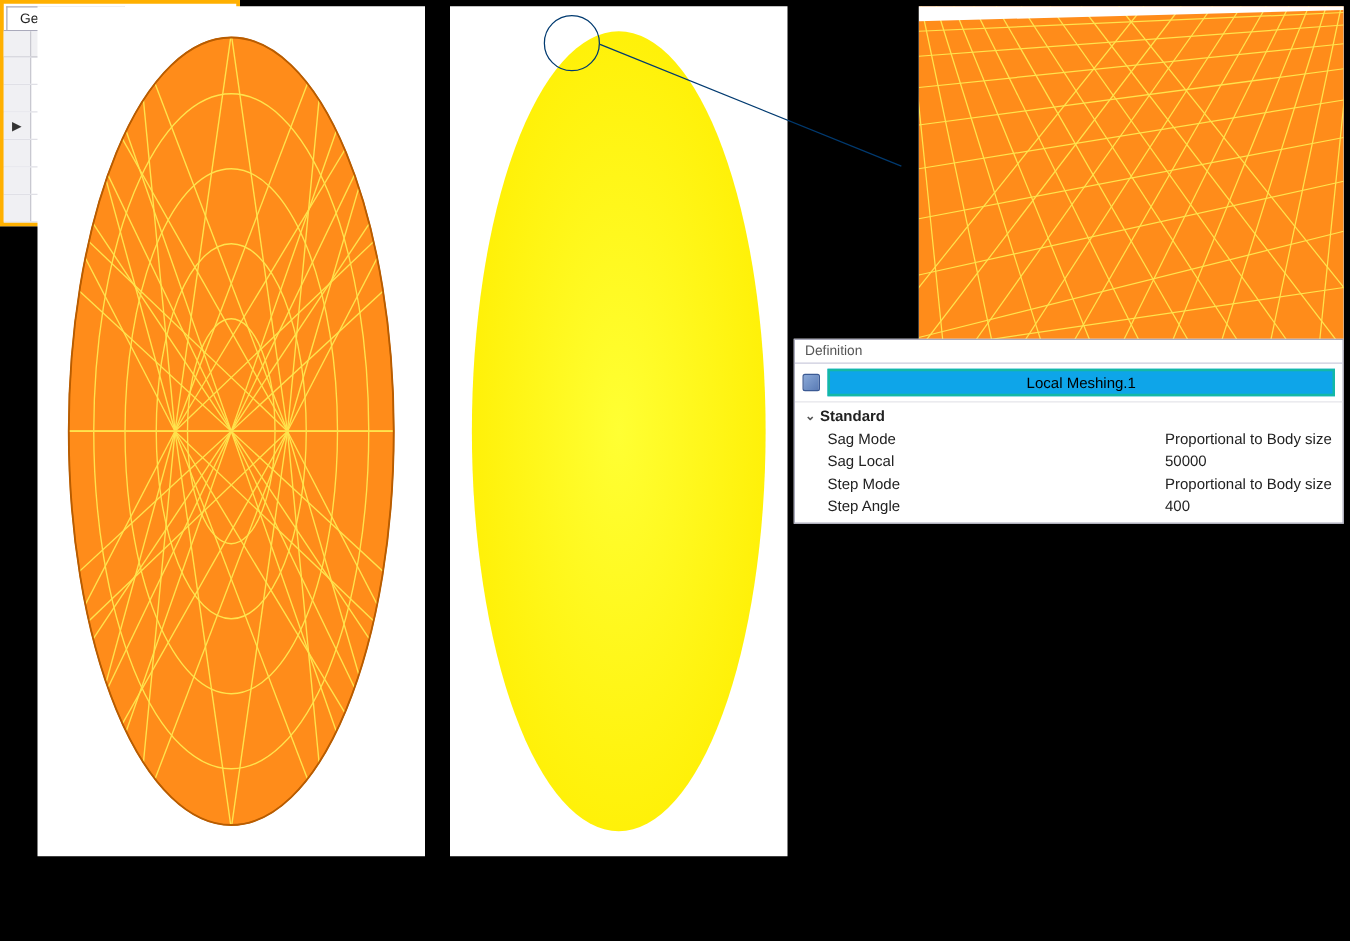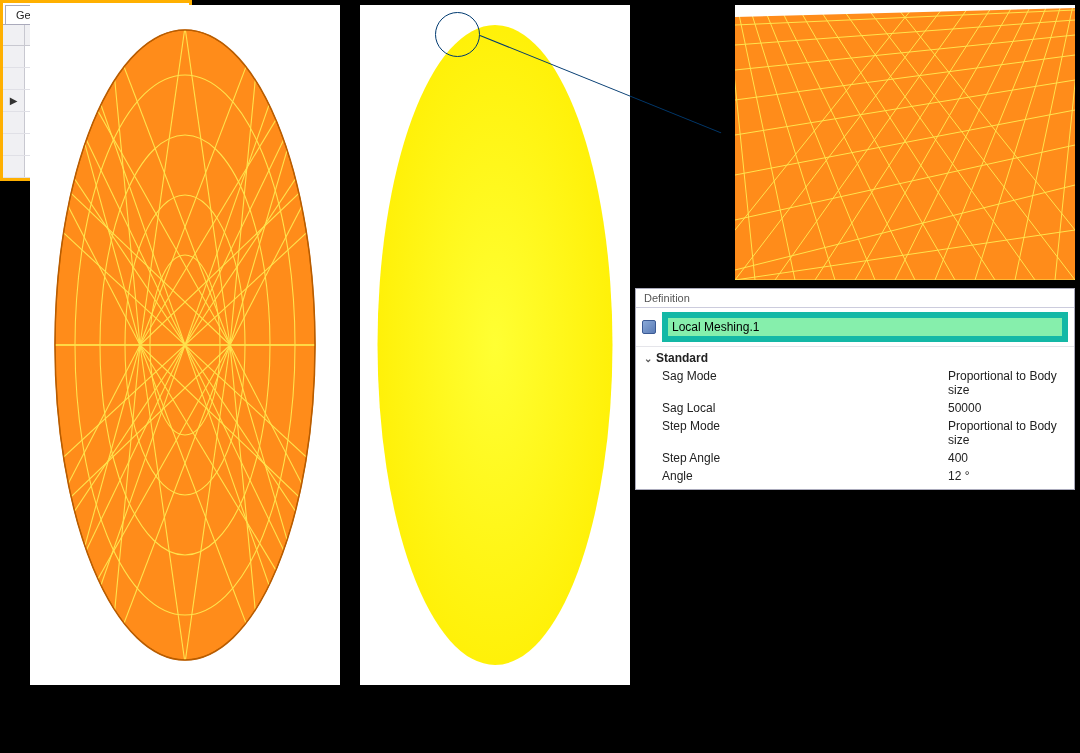--- a/index.html
+++ b/index.html
@@ -65,21 +65,21 @@
   }
   .mesh-topright svg {
     width: 100%; height: 100%;
   }
   .panel {
     position: absolute;
     background: #fff;
     border: 1px solid #aab;
   }
   .defn-panel {
-    left: 635px; top: 288px;
+    left: 635px; top: 271px;
     width: 440px;
   }
   .defn-header {
     padding: 3px 8px;
     border-bottom: 1px solid #ccd;
     color: #555;
     font-size: 11px;
   }
   .defn-title-row {
     display: flex;
@@ -90,24 +90,25 @@
   }
   .cube-icon {
     width: 14px; height: 14px;
     background: linear-gradient(135deg, #8aa9d8 0%, #5a7bb5 100%);
     border: 1px solid #3b5a94;
     border-radius: 2px;
     flex: none;
   }
   .defn-title-input {
     flex: 1;
-    border: 6px solid #14b8a6;
+    border: 2px solid #14b8a6;
     padding: 2px 4px;
     font-size: 12px;
-    background: #86efac;
+    background: #0ea5e9;
+    text-align: center;
   }
   .prop-group {
     padding: 2px 0 4px 0;
   }
   .group-label {
     display: flex;
     align-items: center;
     gap: 4px;
     padding: 2px 8px;
     font-weight: 600;
@@ -115,21 +116,21 @@
   .chev {
     width: 8px;
     color: #555;
     font-size: 10px;
   }
   .prop-row {
     display: flex;
     padding: 2px 0 2px 26px;
   }
   .prop-key { width: 270px; }
-  .prop-val { flex: 1; margin-left: 16px; }
+  .prop-val { flex: 1; }
 
   .geom-panel {
     left: 638px; top: 445px;
     width: 192px;
     border: 3px solid #ffb000;
     background: #fff;
   }
   .geom-tab {
     display: inline-block;
     margin: 2px 0 0 2px;
@@ -317,24 +318,20 @@
       <span class="prop-val">50000</span>
     </div>
     <div class="prop-row">
       <span class="prop-key">Step Mode</span>
       <span class="prop-val">Proportional to Body size</span>
     </div>
     <div class="prop-row">
       <span class="prop-key">Step Angle</span>
       <span class="prop-val">400</span>
     </div>
-    <div class="prop-row">
-      <span class="prop-key">Angle</span>
-      <span class="prop-val">12 °</span>
-    </div>
   </div>
 </div>
 
 <div class="geom-panel">
   <div class="geom-tab">Geometries (6)</div>
   <div class="geom-table">
     <div class="geom-header-row">
       <div class="geom-rowsel"></div>
       <div class="geom-colhead">Geometries</div>
     </div>

